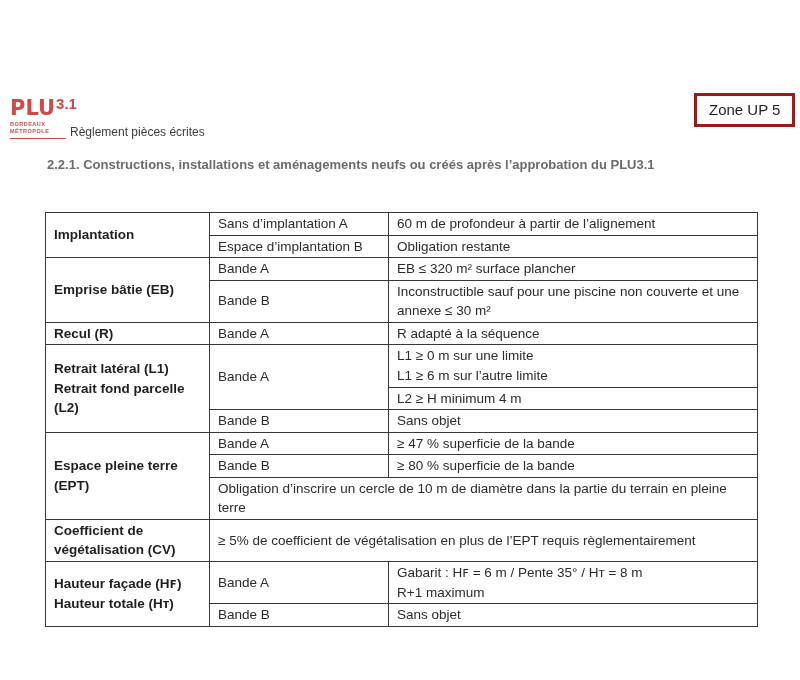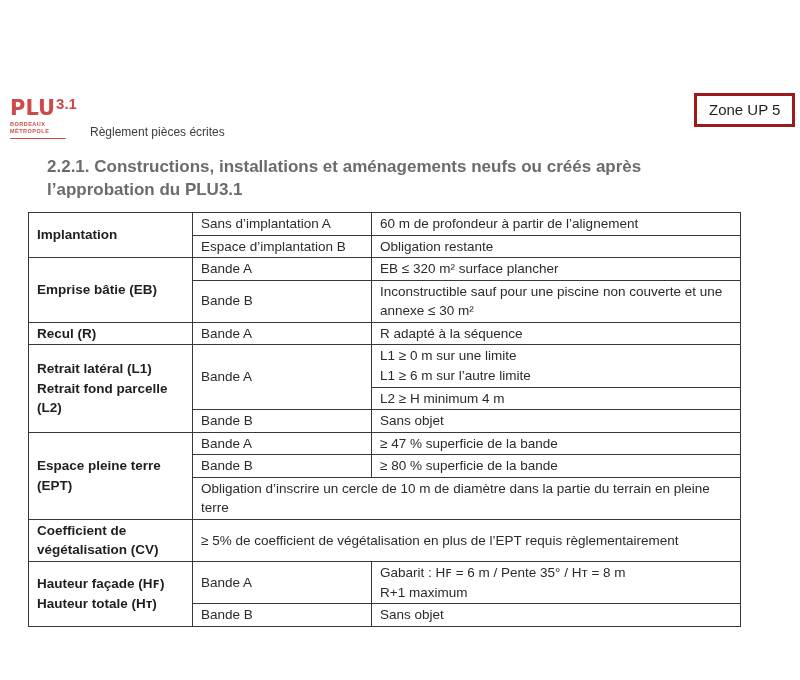--- a/index.html
+++ b/index.html
@@ -13,35 +13,35 @@
     position:absolute;left:10px;top:96px;width:56px;text-align:left;line-height:1;
     color:#cc4b4a;
   }
   .logo .plu{font-weight:bold;font-size:21px;letter-spacing:0px;font-family:"DejaVu Sans",sans-serif;}
   .logo .ver{font-weight:bold;font-size:15px;vertical-align:super;margin-left:1px;}
   .logo .org{
     font-size:5.5px;font-weight:bold;letter-spacing:.5px;margin-top:2px;
     border-bottom:1px solid #cc4b4a;padding-bottom:2px;line-height:1.3;
   }
   .doc-label{
-    position:absolute;left:70px;top:125px;font-size:12px;color:#3c3c3c;margin-left:20px;
+    position:absolute;left:70px;top:125px;font-size:12px;color:#3c3c3c;
   }
   .zone-badge{
     position:absolute;left:685px;top:93px;
     border:3px solid #9e1a1a;background:#ffffff;color:#1f1f1f;
     font-size:15px;padding:5px 12px 6px 12px;white-space:nowrap;margin-left:9px;
   }
   
   .heading{
     position:absolute;left:47px;top:156px;width:702px;
-    font-size:17px;font-weight:bold;color:#6b6b6b;line-height:1.35;
+    font-size:13px;font-weight:bold;color:#6b6b6b;line-height:1.35;
   }
   
   .reg-table{
-    position:absolute;left:28px;top:212px;width:712px;
+    position:absolute;left:45px;top:212px;width:712px;
     border-collapse:collapse;table-layout:fixed;
   }
   .reg-table td{
     border:1px solid #383838;
     font-size:13.5px;line-height:1.45;
     padding:1px 8px;vertical-align:middle;
     white-space:pre-line;color:#2b2b2b;
   }
   .reg-table td.lbl{font-weight:bold;color:#1f1f1f;}
   col.c1{width:164px;} col.c2{width:179px;} col.c3{width:369px;}

